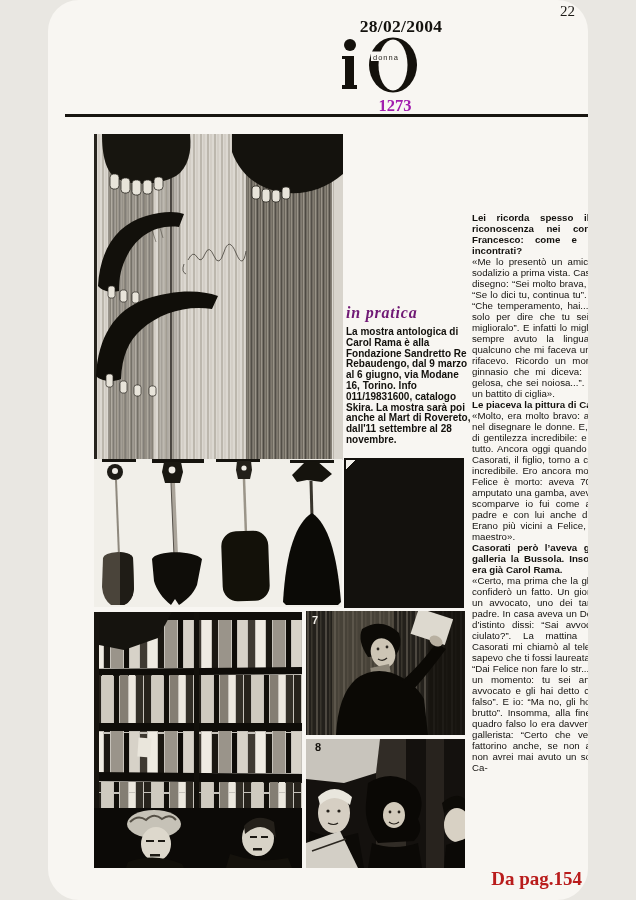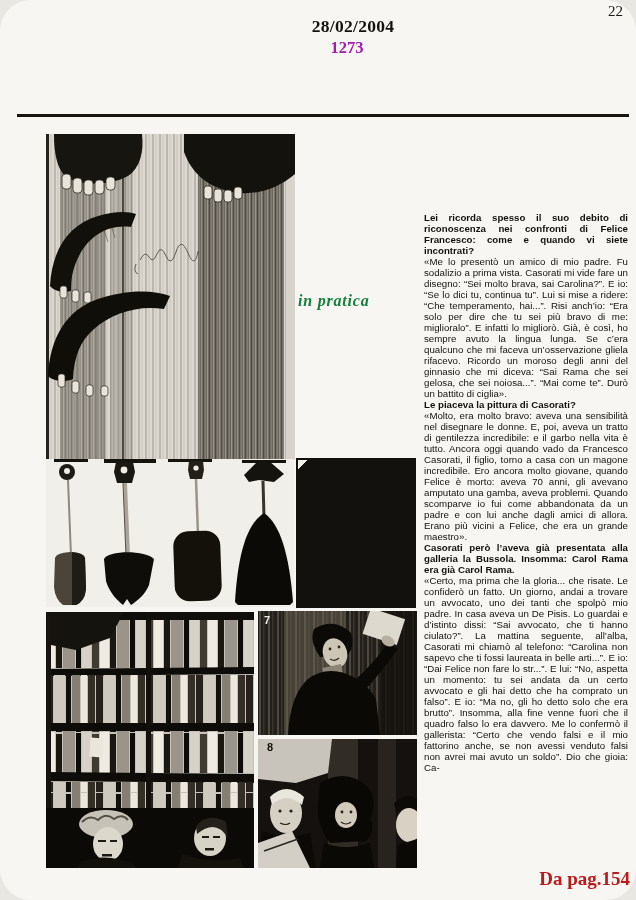--- a/index.html
+++ b/index.html
@@ -1,28 +1,28 @@
 <!DOCTYPE html>
 <html><head>
 <meta charset="utf-8">
 <style>
   html,body{margin:0;padding:0;background:#e9e7e2;}
-  .page{position:relative;width:636px;height:900px;background:#f8f6f2;margin:0 auto;
+  .page{position:relative;width:540px;height:900px;background:#f8f6f2;margin:0 auto;
         font-family:"Liberation Sans",sans-serif;color:#161412;overflow:hidden;border-radius:31px;}
   .pagenum{position:absolute;top:3px;right:13px;font:400 15px "Liberation Serif",serif;color:#1c1a16;}
   .masthead{position:absolute;top:16px;left:248px;width:210px;text-align:center;}
   .masthead .date{font:700 17.5px "Liberation Serif",serif;letter-spacing:.3px;color:#14120e;}
   .logo{position:relative;width:90px;height:58px;margin:0 auto 0 46px;}
   .issue{font:700 16.5px "Liberation Serif",serif;color:#a21caf;margin:1px 0 0 -12px;}
   .rule{position:absolute;top:114px;left:17px;width:612px;height:3px;background:#181510;}
   figure{margin:0;padding:0;position:absolute;}
   figure svg{display:block;}
   .artwork-top{left:46px;top:134px;width:249px;height:326px;}
   .inpratica{position:absolute;left:298px;top:292px;width:125px;}
-  .inpratica h3{margin:0 0 5px 0;font:italic 700 16px "Liberation Serif",serif;letter-spacing:.8px;color:#15803d;}
+  .inpratica h3{margin:12px 0 5px 0;font:italic 700 16px "Liberation Serif",serif;letter-spacing:.8px;color:#701a75;}
   .inpratica p{margin:0;font:700 10px/10.8px "Liberation Sans",sans-serif;color:#12100c;}
   .interview{position:absolute;left:424px;top:212px;width:204px;}
   .interview p{margin:0;font:400 9.7px/11px "Liberation Sans",sans-serif;text-align:justify;color:#14120f;}
   .interview p.q{font-weight:700;}
   .shovels{left:46px;top:459px;width:248px;height:148px;}
   .blackpanel{position:absolute;left:296px;top:458px;width:120px;height:150px;background:#13110d;}
   .blackpanel .notch{position:absolute;left:2px;top:2px;width:9px;height:9px;
       background:linear-gradient(135deg,#f2f0ea 52%,rgba(0,0,0,0) 52%);}
   .bookshelf{left:46px;top:612px;width:208px;height:256px;}
   .photo7{left:258px;top:611px;width:159px;height:124px;}
@@ -36,20 +36,32 @@
 </style>
 </head>
 <body>
 
 <div class="page">
 
   <div class="pagenum">22</div>
 
   <header class="masthead">
     <div class="date">28/02/2004</div>
+    <div class="logo">
+      <svg width="90" height="58" viewBox="0 0 90 58">
+        <circle cx="8" cy="8" r="6" fill="#14110c"></circle>
+        <rect x="3" y="19" width="9" height="32" fill="#14110c"></rect>
+        <rect x="0" y="19" width="6" height="3" fill="#14110c"></rect>
+        <rect x="0" y="48" width="15" height="4" fill="#14110c"></rect>
+        <ellipse cx="51" cy="28" rx="24" ry="27.5" fill="#14110c"></ellipse>
+        <ellipse cx="51" cy="28" rx="14.5" ry="25.5" fill="#f8f6f2"></ellipse>
+        <rect x="29" y="14.5" width="27" height="9.5" fill="#f8f6f2"></rect>
+        <text x="31" y="22.5" font-family="Liberation Sans, sans-serif" font-size="7.5" letter-spacing="1" fill="#2a2722">donna</text>
+      </svg>
+    </div>
     <div class="issue">1273</div>
   </header>
 
   <div class="rule"></div>
 
   <figure class="artwork-top">
     <svg viewBox="0 0 249 326" width="249" height="326">
       <defs>
         <pattern id="st1" width="7" height="326" patternUnits="userSpaceOnUse">
           <rect width="7" height="326" fill="#dcd8d1"></rect>
@@ -102,20 +114,21 @@
         <rect x="55" y="252" width="7" height="10" rx="2.5" fill="#e8e4da"></rect>
       </g>
 
       <path d="M90,130 q-3,8 2,10 M94,126 q5,-10 9,-3 t8,-3 t9,2 t10,-4 t12,1 t10,-2" stroke="#45413a" stroke-width="1" fill="none" opacity="0.8"></path>
       <path d="M58,96 l4,12 M66,94 l3,10" stroke="#3c382f" stroke-width="0.8" opacity="0.6"></path>
     </svg>
   </figure>
 
   <aside class="inpratica">
     <h3>in pratica</h3>
+    <p>La mostra antologica di Carol Rama è alla Fondazione Sandretto Re Rebaudengo, dal 9 marzo al 6 giugno, via Modane 16, Torino. Info 011/19831600, catalogo Skira. La mostra sarà poi anche al Mart di Rovereto, dall'11 settembre al 28 novembre.</p>
   </aside>
 
   <section class="interview">
     <p class="q">Lei ricorda spesso il suo debito di riconoscenza nei confronti di Felice Francesco: come e quando vi siete incontrati?</p>
     <p class="a">«Me lo presentò un amico di mio padre. Fu sodalizio a prima vista. Casorati mi vide fare un disegno: “Sei molto brava, sai Carolina?”. E io: “Se lo dici tu, continua tu”. Lui si mise a ridere: “Che temperamento, hai...”. Risi anch’io: “Era solo per dire che tu sei più bravo di me: miglioralo”. E infatti lo migliorò. Già, è così, ho sempre avuto la lingua lunga. Se c’era qualcuno che mi faceva un’osservazione gliela rifacevo. Ricordo un moroso degli anni del ginnasio che mi diceva: “Sai Rama che sei gelosa, che sei noiosa...”. “Mai come te”. Durò un battito di ciglia».</p>
     <p class="q">Le piaceva la pittura di Casorati?</p>
     <p class="a">«Molto, era molto bravo: aveva una sensibilità nel disegnare le donne. E, poi, aveva un tratto di gentilezza incredibile: e il garbo nella vita è tutto. Ancora oggi quando vado da Francesco Casorati, il figlio, torno a casa con un magone incredibile. Ero ancora molto giovane, quando Felice è morto: aveva 70 anni, gli avevano amputato una gamba, aveva problemi. Quando scomparve io fui come abbandonata da un padre e con lui anche dagli amici di allora. Erano più vicini a Felice, che era un grande maestro».</p>
     <p class="q">Casorati però l’aveva già presentata alla galleria la Bussola. Insomma: Carol Rama era già Carol Rama.</p>
     <p class="a">«Certo, ma prima che la gloria... che risate. Le confiderò un fatto. Un giorno, andai a trovare un avvocato, uno dei tanti che spolpò mio padre. In casa aveva un De Pisis. Lo guardai e d’istinto dissi: “Sai avvocato, che ti hanno ciulato?”. La mattina seguente, all’alba, Casorati mi chiamò al telefono: “Carolina non sapevo che ti fossi laureata in belle arti...”. E io: “Dai Felice non fare lo str...”. E lui: “No, aspetta un momento: tu sei andata da un certo avvocato e gli hai detto che ha comprato un falso”. E io: “Ma no, gli ho detto solo che era brutto”. Insomma, alla fine venne fuori che il quadro falso lo era davvero. Me lo confermò il gallerista: “Certo che vendo falsi e il mio fattorino anche, se non avessi venduto falsi non avrei mai avuto un soldo”. Dio che gioia: Ca-</p>
   </section>

